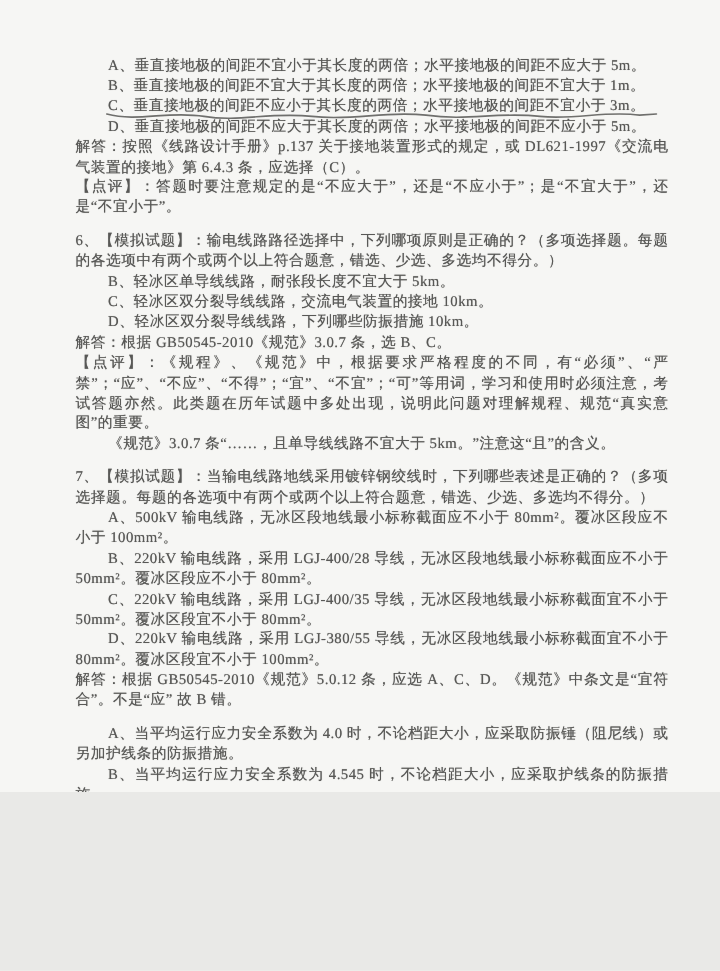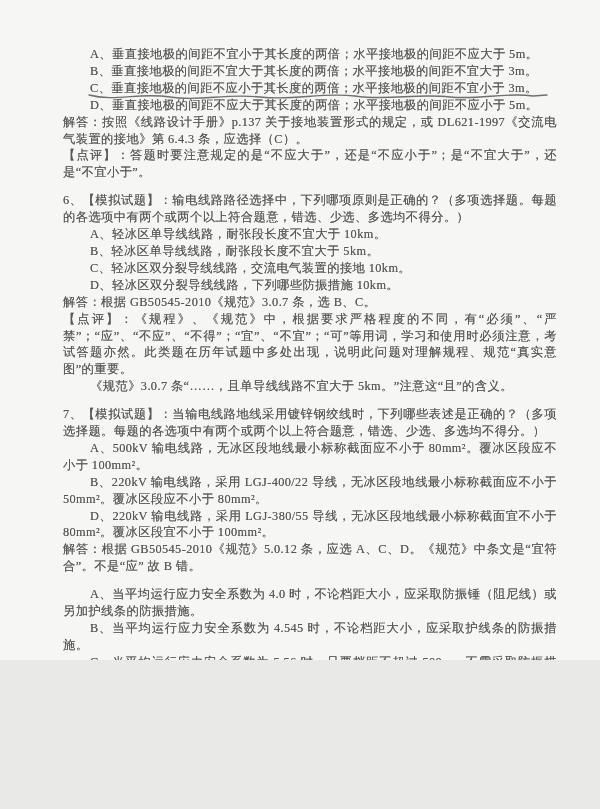--- a/index.html
+++ b/index.html
@@ -61,47 +61,47 @@
   }
 </style>
 </head>
 <body>
 
 <div class="page">
   <div class="content">
 
     <section class="block">
       <p class="opt">A、垂直接地极的间距不宜小于其长度的两倍；水平接地极的间距不应大于 5m。</p>
-      <p class="opt">B、垂直接地极的间距不宜大于其长度的两倍；水平接地极的间距不宜大于 3m。</p>
+      <p class="opt">B、垂直接地极的间距不宜大于其长度的两倍；水平接地极的间距不宜大于 1m。</p>
       <p class="opt opt-c">
         <span>C、垂直接地极的间距不应小于其长度的两倍；水平接地极的间距不宜小于 3m。</span>
         <svg class="wavy" width="470" height="16" viewBox="0 0 470 16">
           <path d="M4,6 C 30,13 55,3 85,8 C 115,13 140,4 175,8 C 210,12 235,3 270,7 C 305,12 330,4 365,8 C 395,11 420,3 448,7 L 462,6" fill="none" stroke="#4d4d4b" stroke-width="1.4" stroke-linecap="round" opacity="0.8"></path>
         </svg>
       </p>
       <p class="opt">D、垂直接地极的间距不应大于其长度的两倍；水平接地极的间距不应小于 5m。</p>
       <p>解答：按照《线路设计手册》p.137 关于接地装置形式的规定，或 DL621-1997《交流电气装置的接地》第 6.4.3 条，应选择（C）。</p>
       <p>【点评】：答题时要注意规定的是“不应大于”，还是“不应小于”；是“不宜大于”，还是“不宜小于”。</p>
     </section>
 
     <section class="block">
       <p>6、【模拟试题】：输电线路路径选择中，下列哪项原则是正确的？（多项选择题。每题的各选项中有两个或两个以上符合题意，错选、少选、多选均不得分。）</p>
-      <p class="opt">A、轻冰区单导线线路，耐张段长度不宜大于 10km。</p>
       <p class="opt">B、轻冰区单导线线路，耐张段长度不宜大于 5km。</p>
       <p class="opt">C、轻冰区双分裂导线线路，交流电气装置的接地 10km。</p>
       <p class="opt">D、轻冰区双分裂导线线路，下列哪些防振措施 10km。</p>
       <p>解答：根据 GB50545-2010《规范》3.0.7 条，选 B、C。</p>
       <p>【点评】：《规程》、《规范》中，根据要求严格程度的不同，有“必须”、“严禁”；“应”、“不应”、“不得”；“宜”、“不宜”；“可”等用词，学习和使用时必须注意，考试答题亦然。此类题在历年试题中多处出现，说明此问题对理解规程、规范“真实意图”的重要。</p>
       <p class="indent">《规范》3.0.7 条“……，且单导线线路不宜大于 5km。”注意这“且”的含义。</p>
     </section>
 
     <section class="block">
       <p>7、【模拟试题】：当输电线路地线采用镀锌钢绞线时，下列哪些表述是正确的？（多项选择题。每题的各选项中有两个或两个以上符合题意，错选、少选、多选均不得分。）</p>
       <p class="opt">A、500kV 输电线路，无冰区段地线最小标称截面应不小于 80mm²。覆冰区段应不小于 100mm²。</p>
-      <p class="opt">B、220kV 输电线路，采用 LGJ-400/22 导线，无冰区段地线最小标称截面应不小于 50mm²。覆冰区段应不小于 80mm²。</p>
+      <p class="opt">B、220kV 输电线路，采用 LGJ-400/28 导线，无冰区段地线最小标称截面应不小于 50mm²。覆冰区段应不小于 80mm²。</p>
+      <p class="opt">C、220kV 输电线路，采用 LGJ-400/35 导线，无冰区段地线最小标称截面宜不小于 50mm²。覆冰区段宜不小于 80mm²。</p>
       <p class="opt">D、220kV 输电线路，采用 LGJ-380/55 导线，无冰区段地线最小标称截面宜不小于 80mm²。覆冰区段宜不小于 100mm²。</p>
       <p>解答：根据 GB50545-2010《规范》5.0.12 条，应选 A、C、D。《规范》中条文是“宜符合”。不是“应”  故 B 错。</p>
     </section>
 
     <section class="block">
       <p class="opt">A、当平均运行应力安全系数为 4.0 时，不论档距大小，应采取防振锤（阻尼线）或另加护线条的防振措施。</p>
       <p class="opt">B、当平均运行应力安全系数为 4.545 时，不论档距大小，应采取护线条的防振措施。</p>
       <p class="opt">C、当平均运行应力安全系数为 5.56 时，只要档距不超过 500m，不需采取防振措施。</p>
       <p class="opt">D、当平均运行应力安全系数为 6.25 时，只要档距不超过 500m，不需采取防振措施。</p>
       <p>解答：根据 GB50545-2010《规范》5.0.13 条，应选 A、B、D。C 答漏“非开阔地区”的限制，错。</p>

